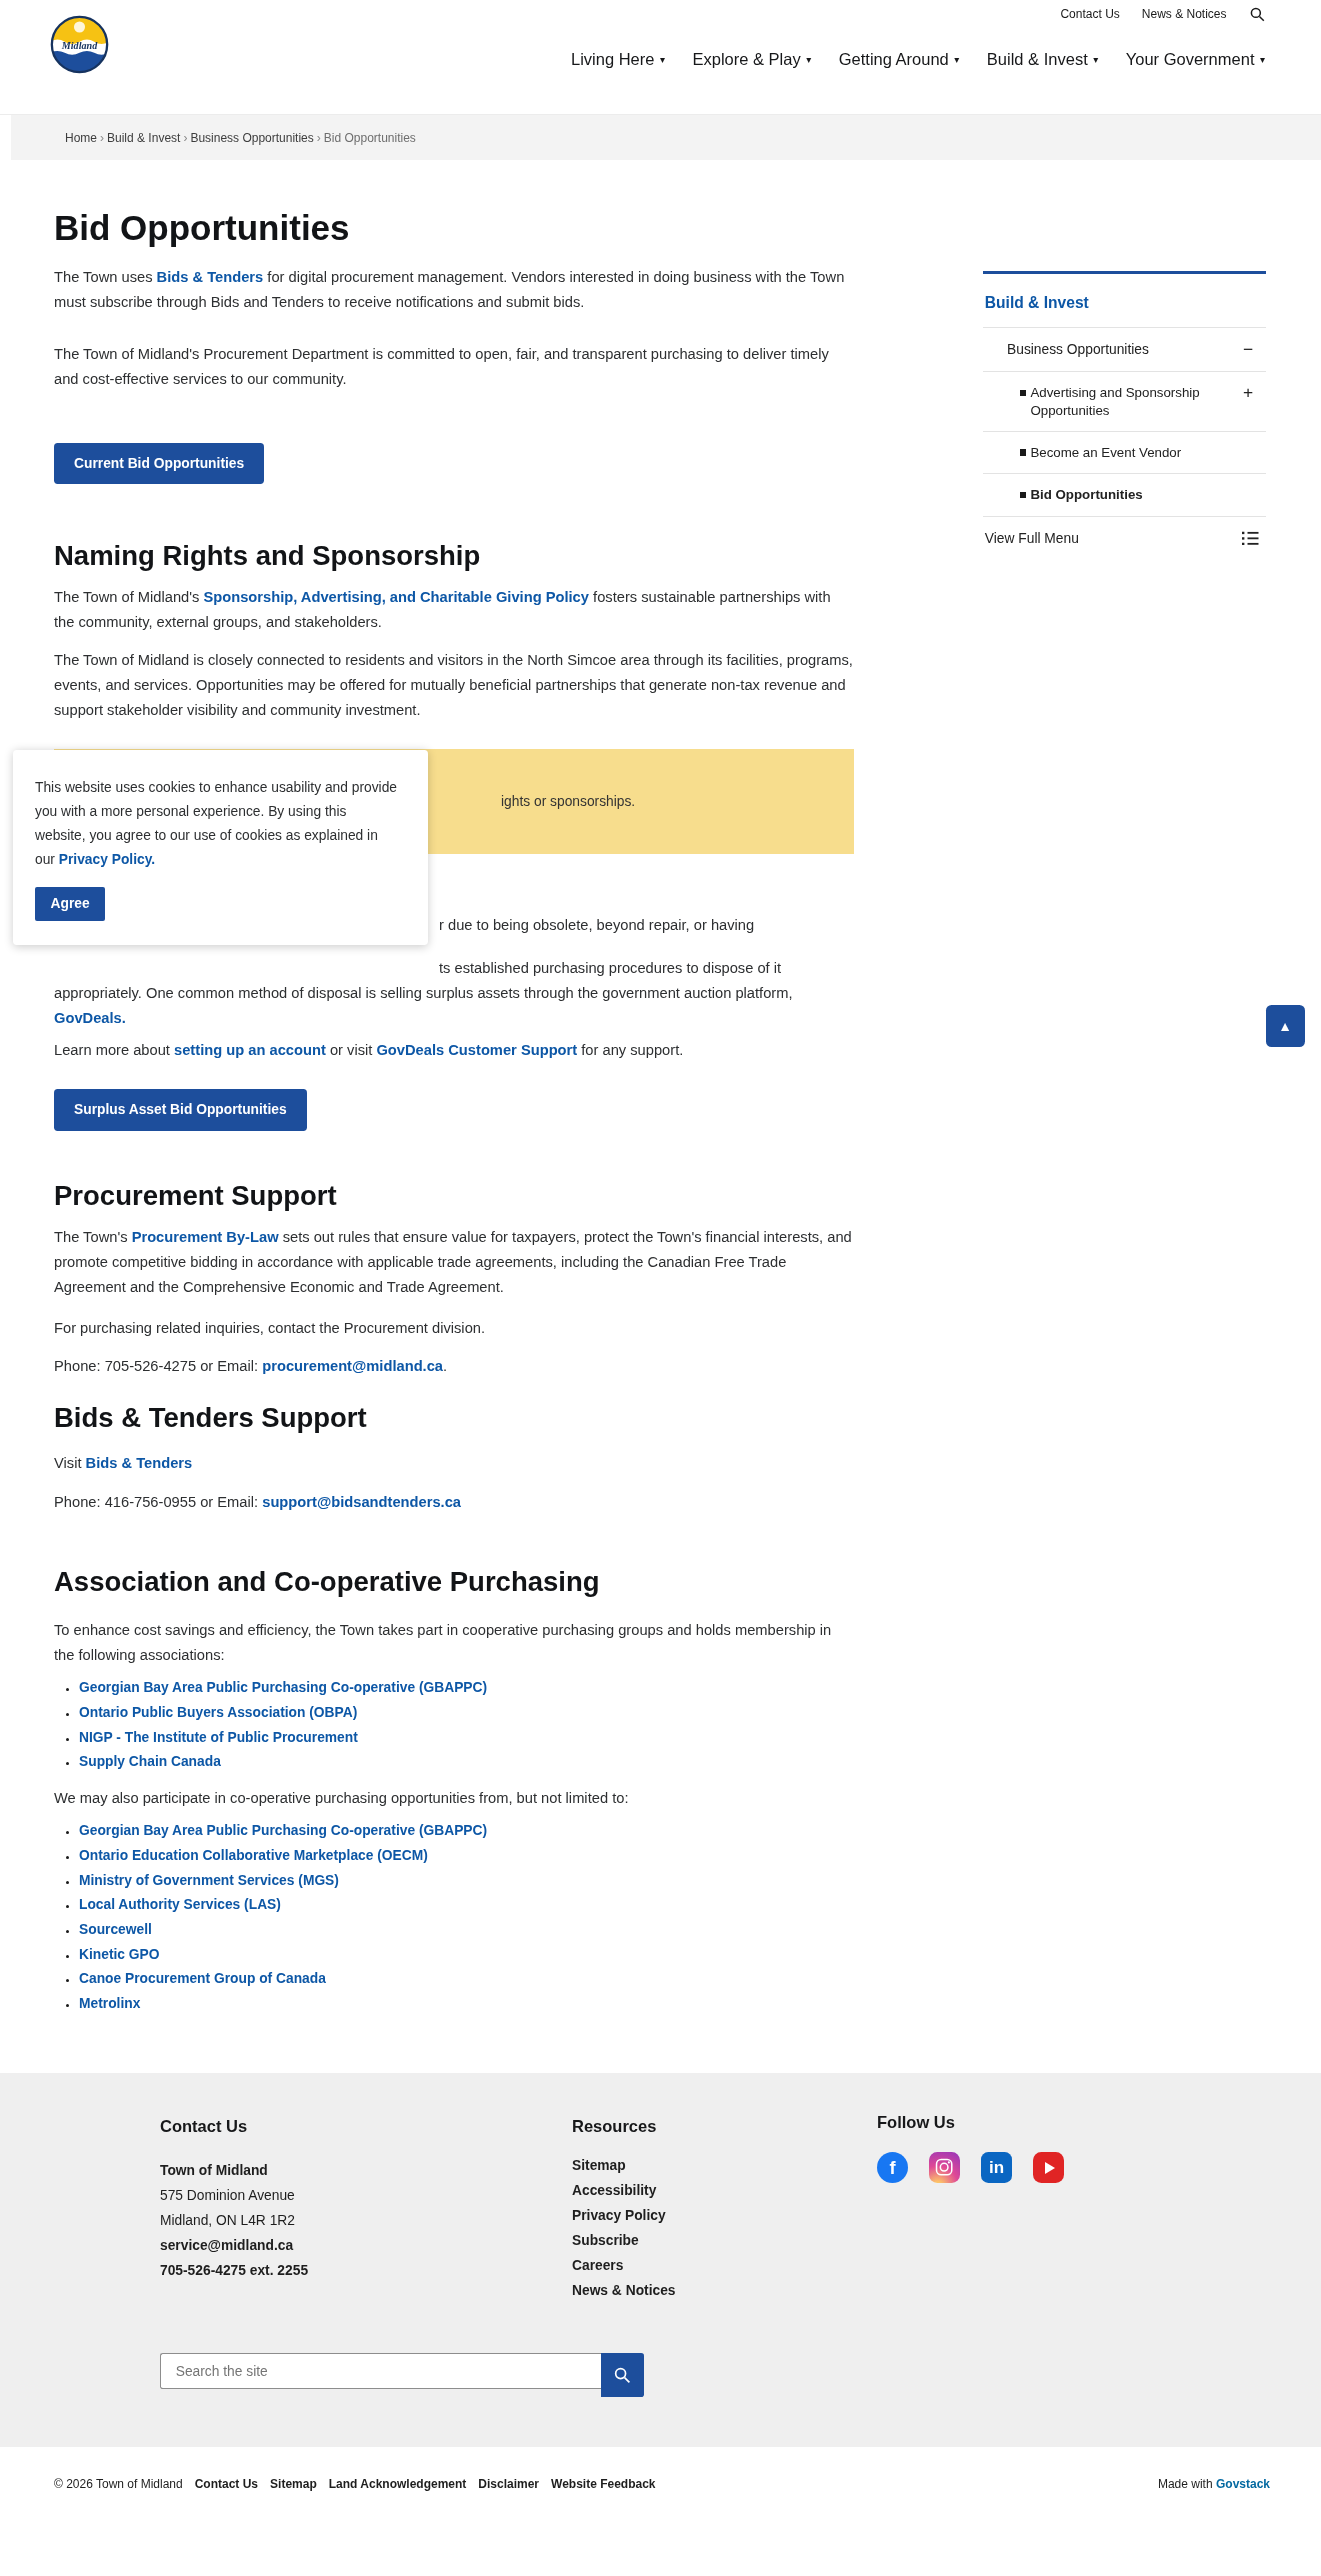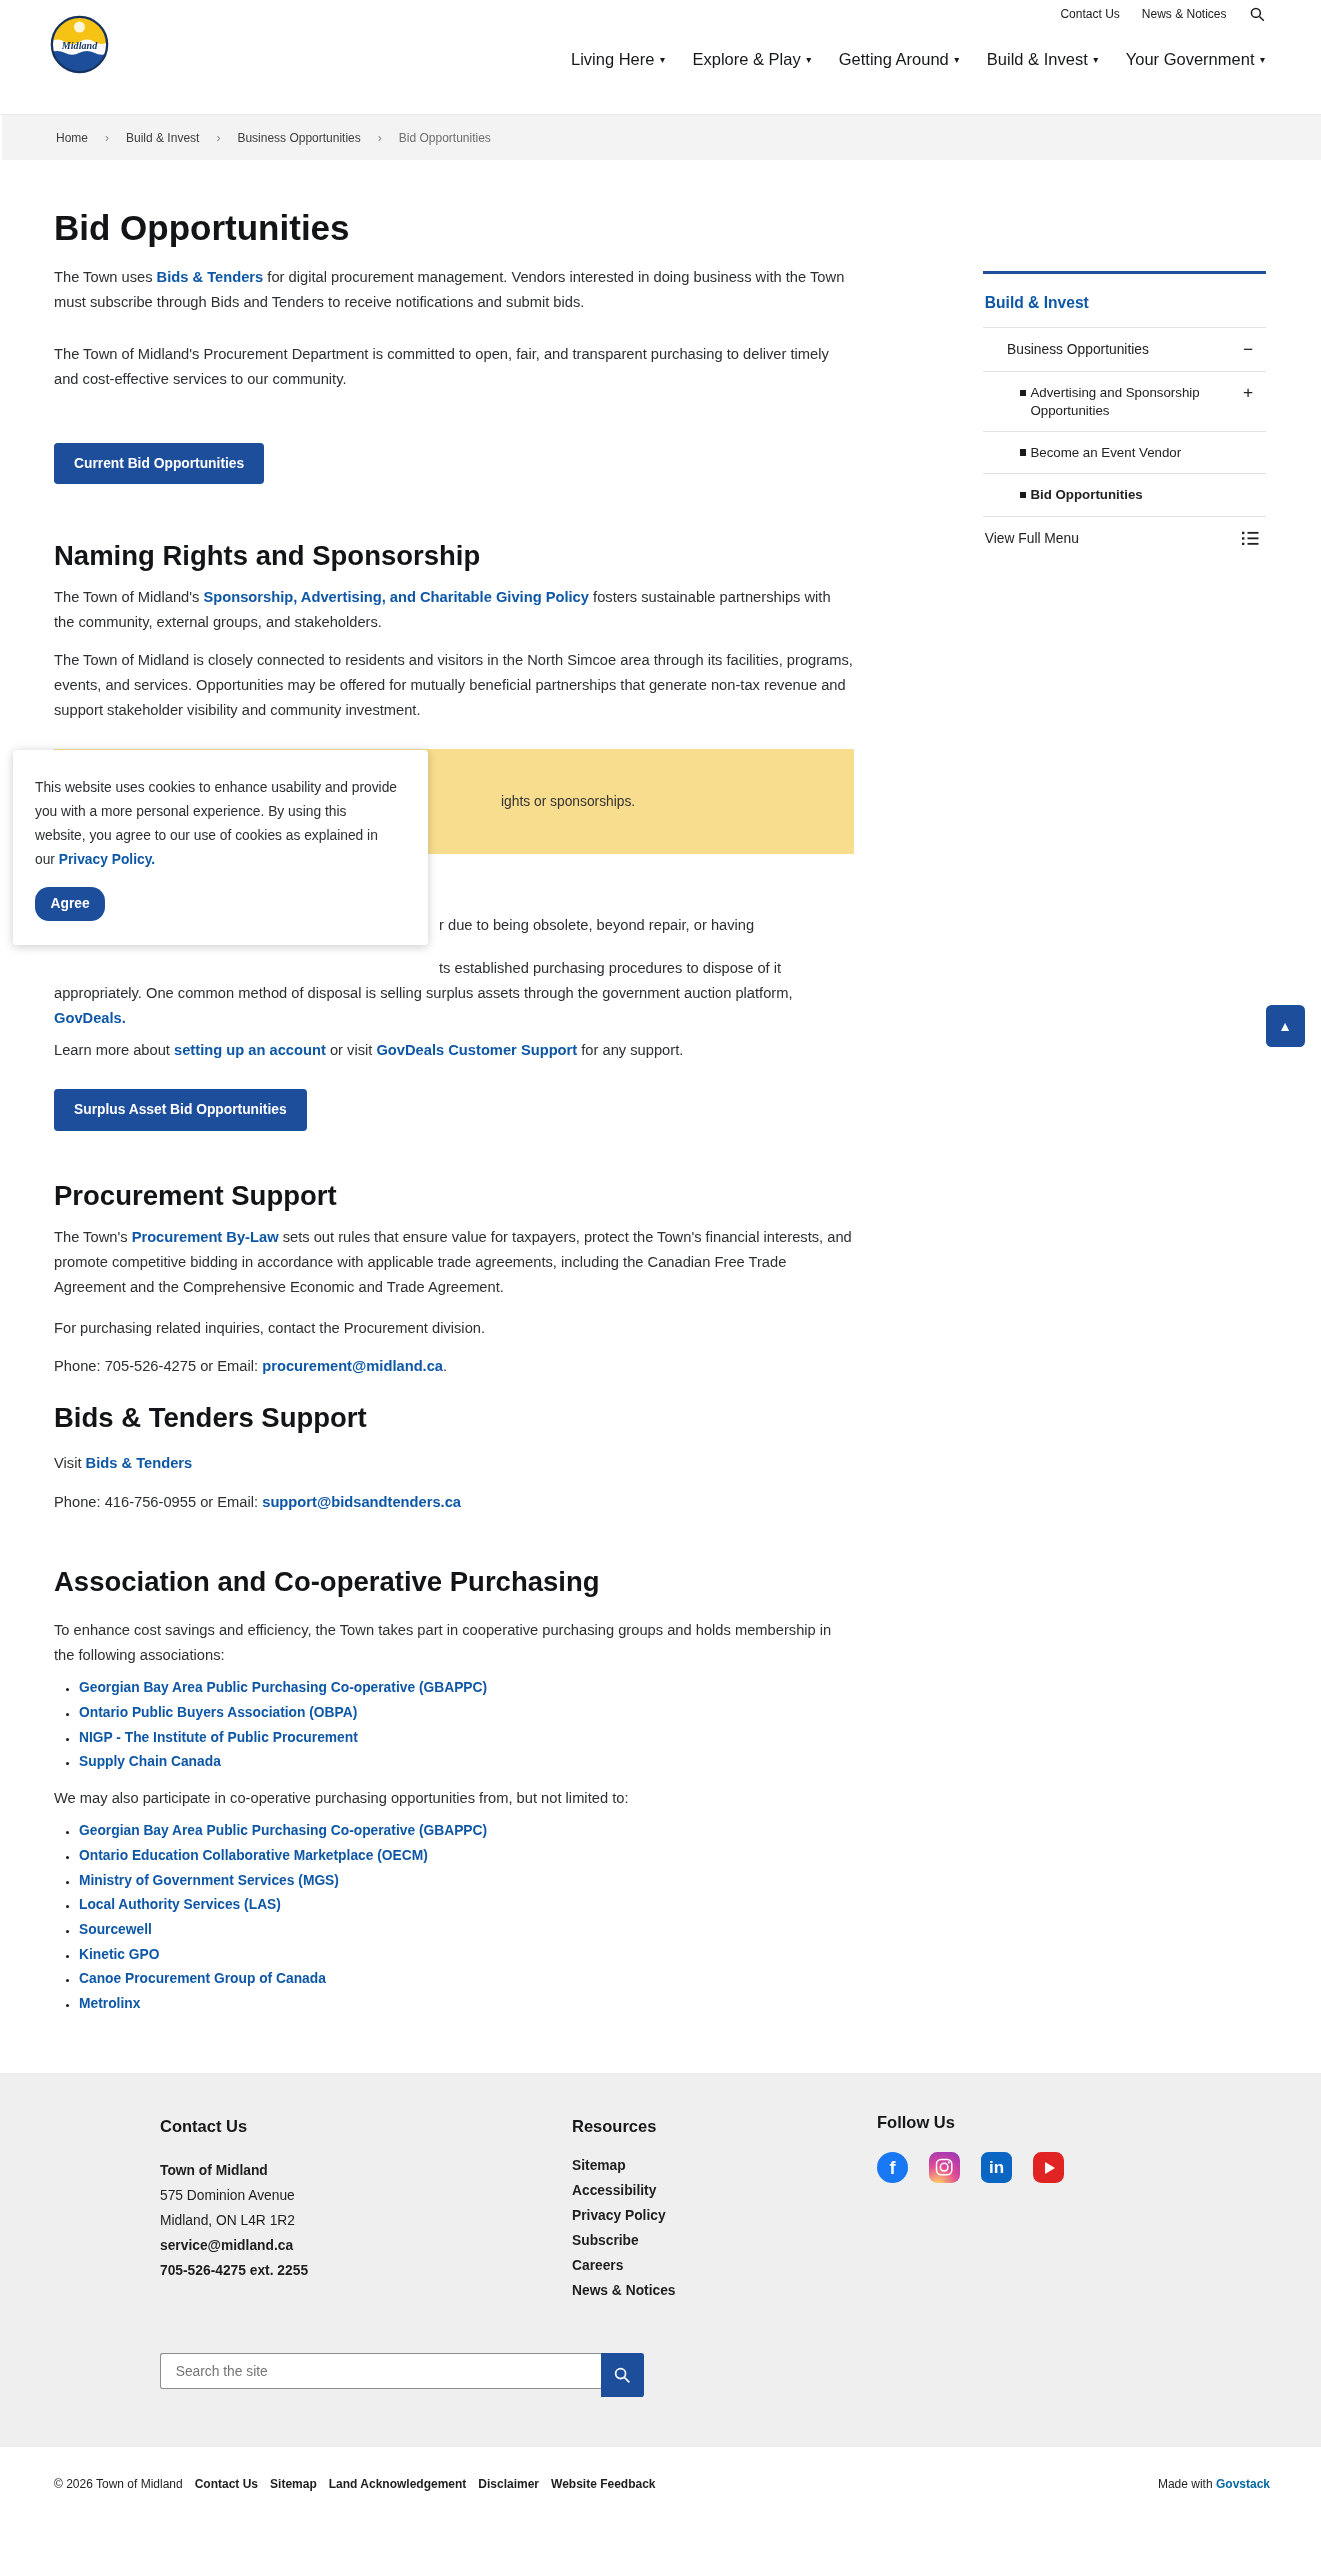--- a/index.html
+++ b/index.html
@@ -10,21 +10,21 @@
   
   .header { position:absolute; top:0; left:0; right:0; height:115px; background:#fff; border-bottom:0.9px solid #ececec; z-index:5; }
   .logo { position:absolute; left:50px; top:14.7px; width:59px; height:59px; cursor:pointer; }
   .top-links { position:absolute; top:5.5px; right:56px; display:flex; align-items:center; gap:22px; font-size:12px; color:#1a1a1a; }
   .top-links .tlink { cursor:pointer; }
   .main-nav { position:absolute; top:50px; right:56px; display:flex; align-items:center; gap:27.5px; font-size:16.5px; font-weight:400; color:#17181a; }
   .nav-item { display:flex; align-items:center; gap:5.5px; cursor:pointer; }
   .caret { font-size:10px; color:#17181a; }
 
   
-  .crumbs { position:absolute; top:115px; left:2px; right:0; height:45px; background:#f3f3f3; display:flex; align-items:center; padding-left:54px; gap:17px; font-size:12px; color:#3d3d3d; z-index:4; }
+  .crumbs { position:absolute; top:115px; left:11px; right:0; height:45px; background:#f3f3f3; display:flex; align-items:center; padding-left:54px; gap:3px; font-size:12px; color:#3d3d3d; z-index:4; }
   .crumb { cursor:pointer; }
   .crumb-sep { color:#8a8a8a; }
   .crumb-current { color:#6e6e6e; }
 
   
   .content { position:absolute; top:160px; left:54px; width:800px; z-index:1; }
   h1.page-title { margin-top:48px; font-size:35px; line-height:40px; font-weight:700; color:#121417; }
   h2.sec { font-size:27.5px; line-height:33px; font-weight:700; color:#121417; }
   p.body { font-size:14.7px; line-height:25px; color:#2d2f31; }
   a.inline { color:#0d57a6; font-weight:700; text-decoration:none; cursor:pointer; }
@@ -52,21 +52,21 @@
   .sb-sub { display:flex; align-items:flex-start; gap:4px; padding:12px 7.3px 12px 37px; border-bottom:0.9px solid #e3e3e3; font-size:13.3px; line-height:17.4px; color:#222; cursor:pointer; }
   .sb-sub .txt { flex:1; }
   .sq { flex:none; width:6.4px; height:6.4px; background:#1a1a1a; margin-top:5.5px; }
   .sb-active { font-weight:700; }
   .toggle { font-size:17.4px; color:#222; line-height:1; padding:0 5.5px; cursor:pointer; flex:none; }
   .sb-menu { display:flex; justify-content:space-between; align-items:center; padding:13.8px 7.3px 13.8px 1.8px; font-size:13.8px; color:#222; cursor:pointer; }
 
   
   .cookie { position:absolute; left:13px; top:750px; width:415px; background:#fff; border-radius:3.7px; box-shadow:0 1.8px 9.2px rgba(0,0,0,0.2); padding:26px 27.5px 24px 22px; z-index:20; }
   .cookie p { font-size:13.8px; line-height:24px; color:#2d2f31; }
-  .cookie .btn { margin-top:14.7px; padding:8.3px 15.6px; border-radius:14px; }
+  .cookie .btn { margin-top:14.7px; padding:8.3px 15.6px; border-radius:2px; }
 
   
   .back-top { position:absolute; right:16.5px; top:1005px; width:39px; height:42px; background:#1d4e9c; border-radius:5.5px; color:#fff; display:flex; align-items:center; justify-content:center; font-size:13.8px; cursor:pointer; z-index:15; }
 
   
   .footer { position:absolute; top:2073px; left:0; right:0; height:374px; background:#efefef; z-index:2; }
   .f-head { font-size:16.5px; font-weight:700; color:#17181a; }
   .f-contact { position:absolute; left:160px; top:44px; }
   .f-address { margin-top:22px; font-size:13.8px; line-height:25px; color:#1e1e1e; }
   .f-address .b { font-weight:700; }

